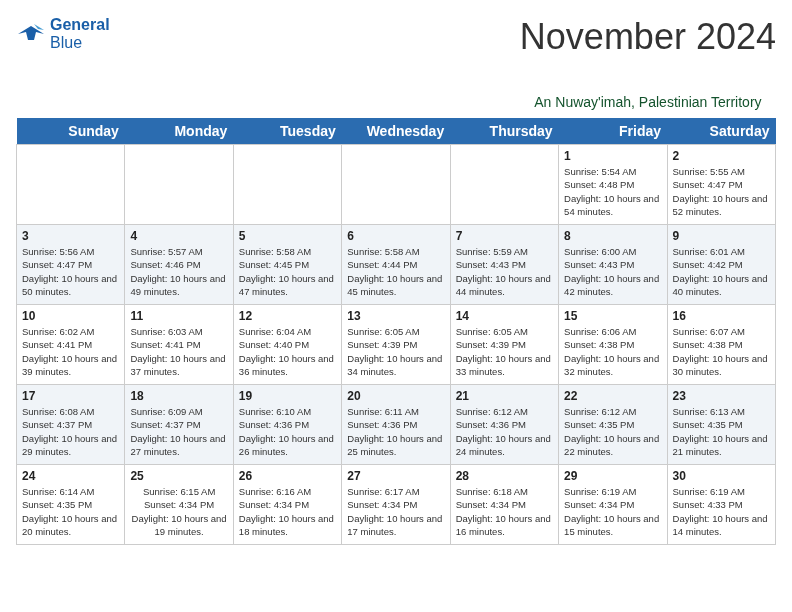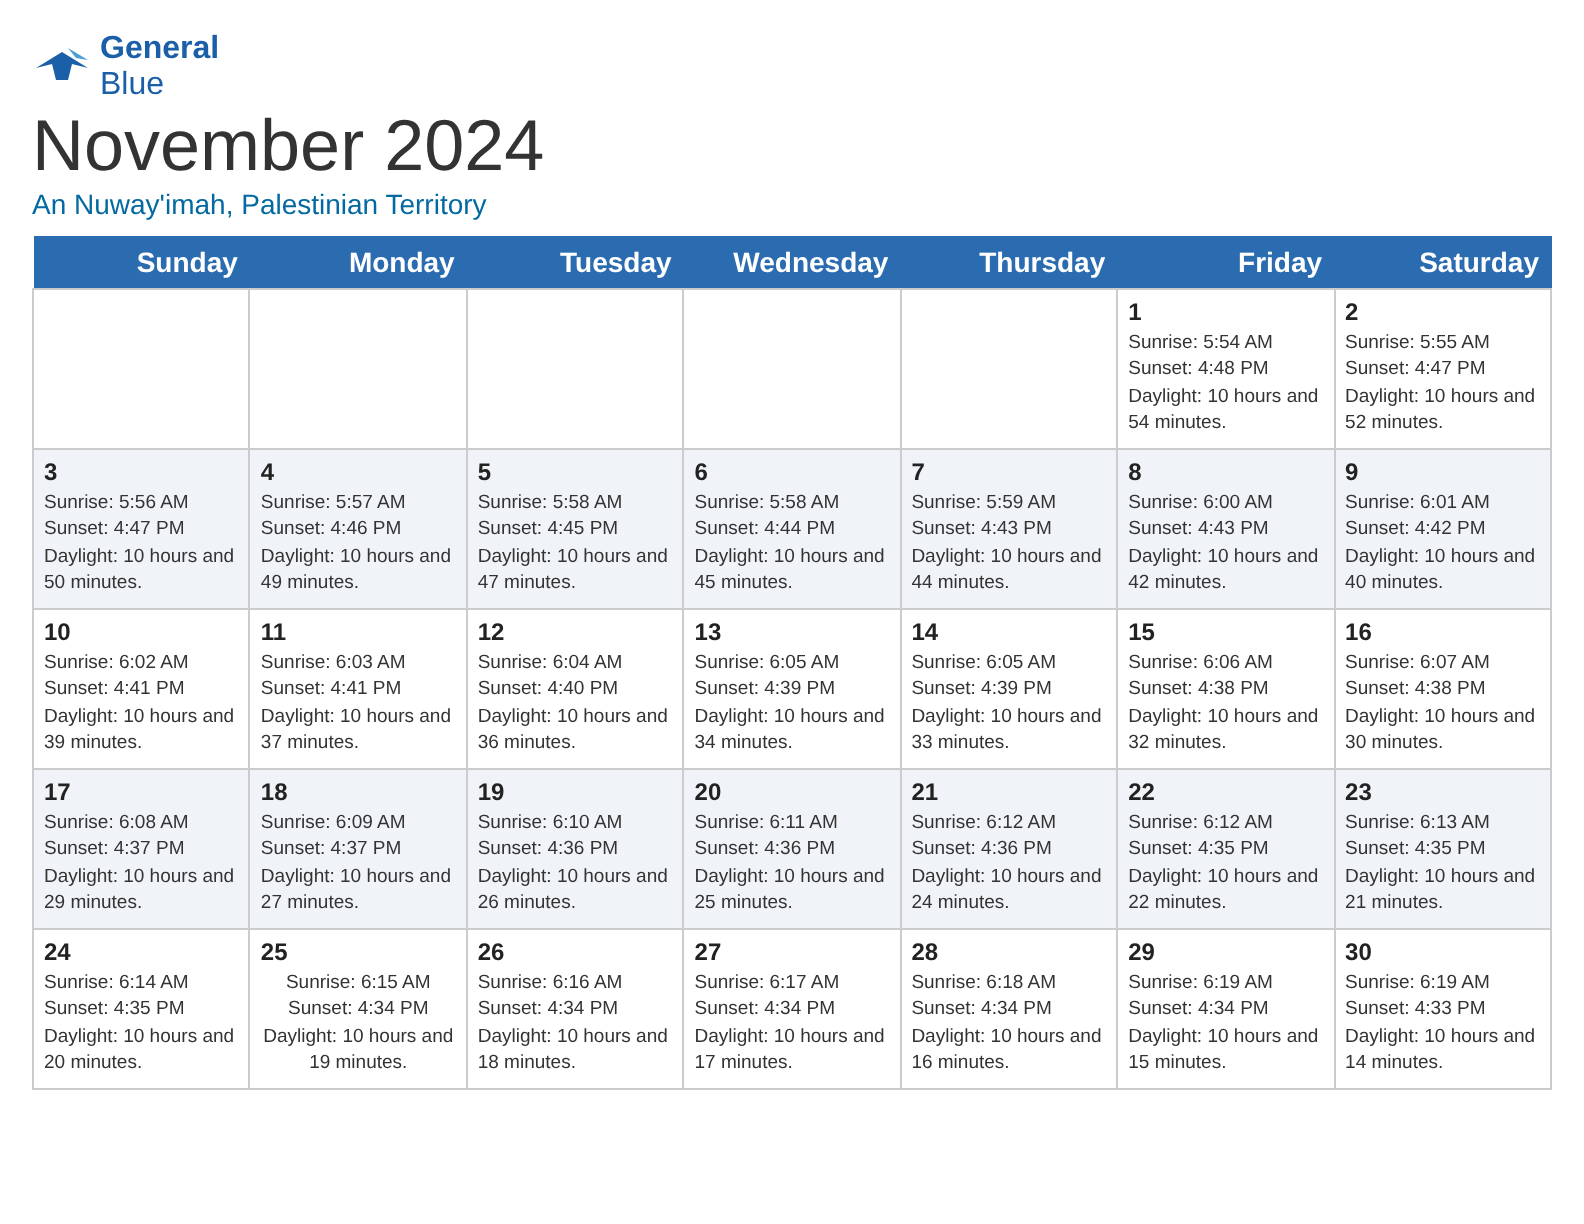--- a/index.html
+++ b/index.html
@@ -8,42 +8,42 @@
       background: #fff;
       width: 792px;
       min-height: 612px;
       padding: 16px;
     }
     .header {
       display: flex;
       justify-content: space-between;
       align-items: flex-start;
       margin-bottom: 8px;
-      flex-direction: column;
     }
     .logo {
       display: flex;
       align-items: center;
       gap: 4px;
     }
     .logo-bird {
       width: 30px;
       height: 24px;
     }
     .title-section {
-      text-align: left;
+      text-align: center;
     }
     .month-title {
       font-size: 36px;
       font-weight: normal;
       color: #333;
     }
     .location {
       font-size: 14px;
-      color: #0369a1;
+      color: #14532d;
+      margin-top: 36px;
     }
     table {
       width: 100%;
       border-collapse: collapse;
       font-size: 10px;
     }
     .day-header {
       background-color: #2b6cb0;
       color: white;
       text-align: right;

